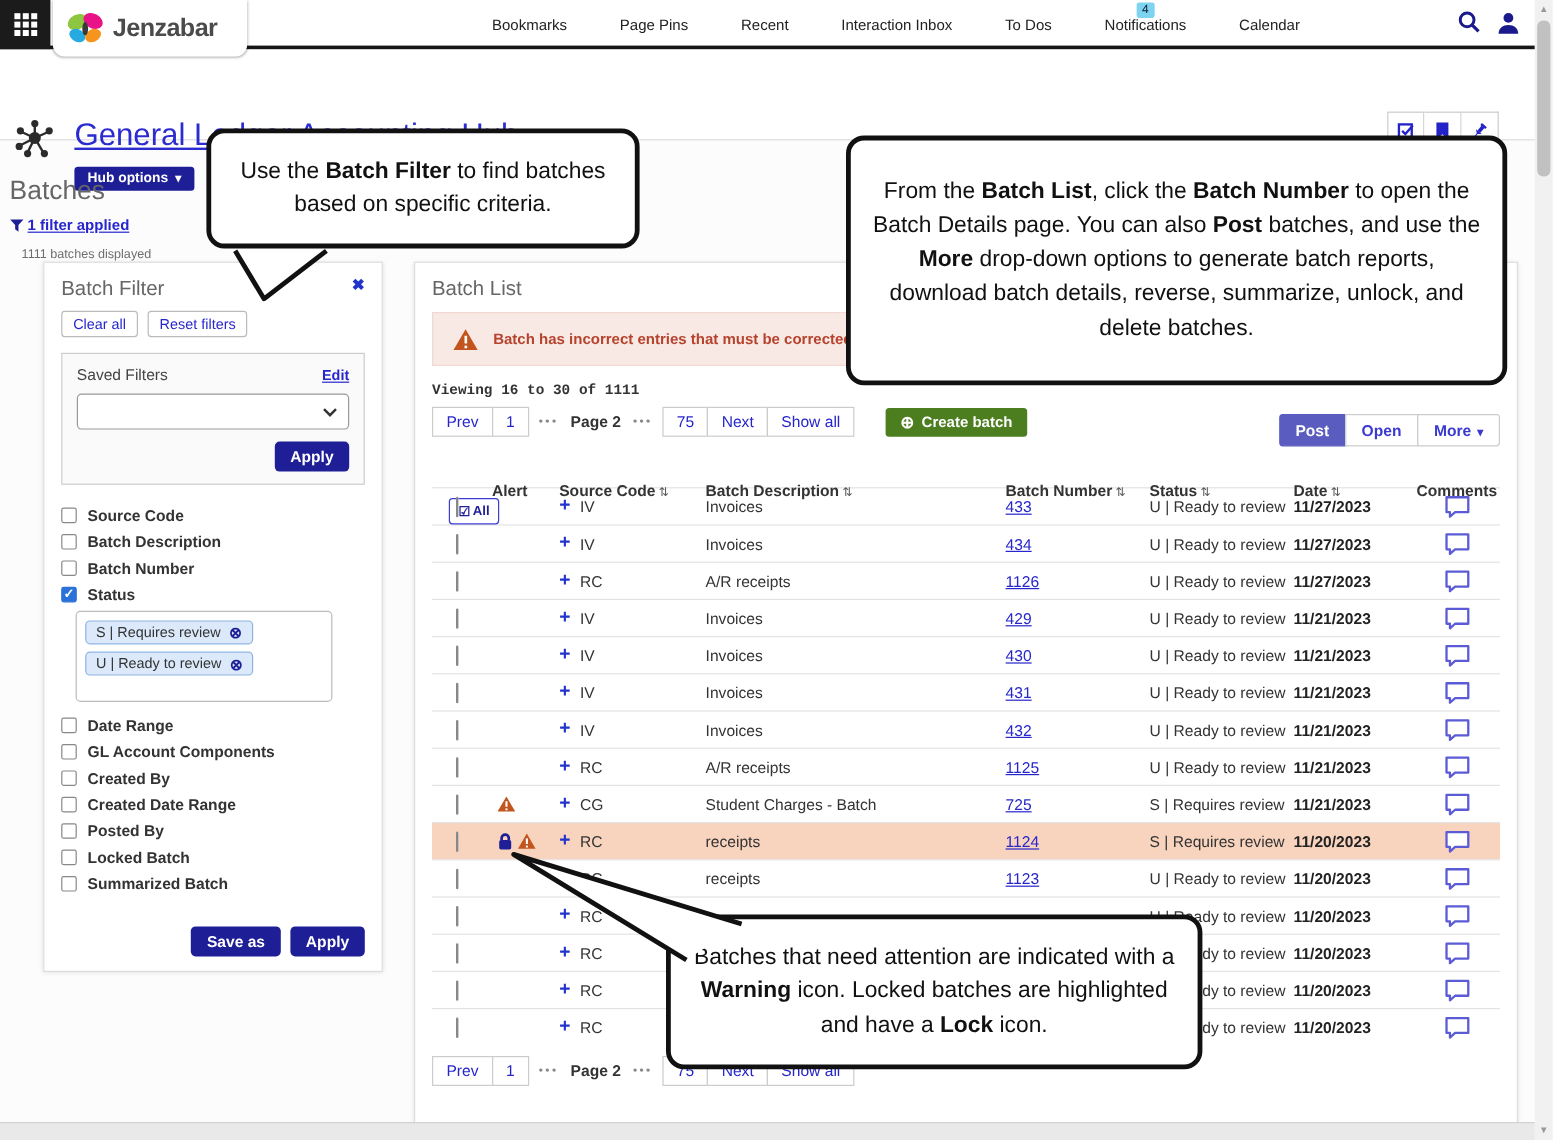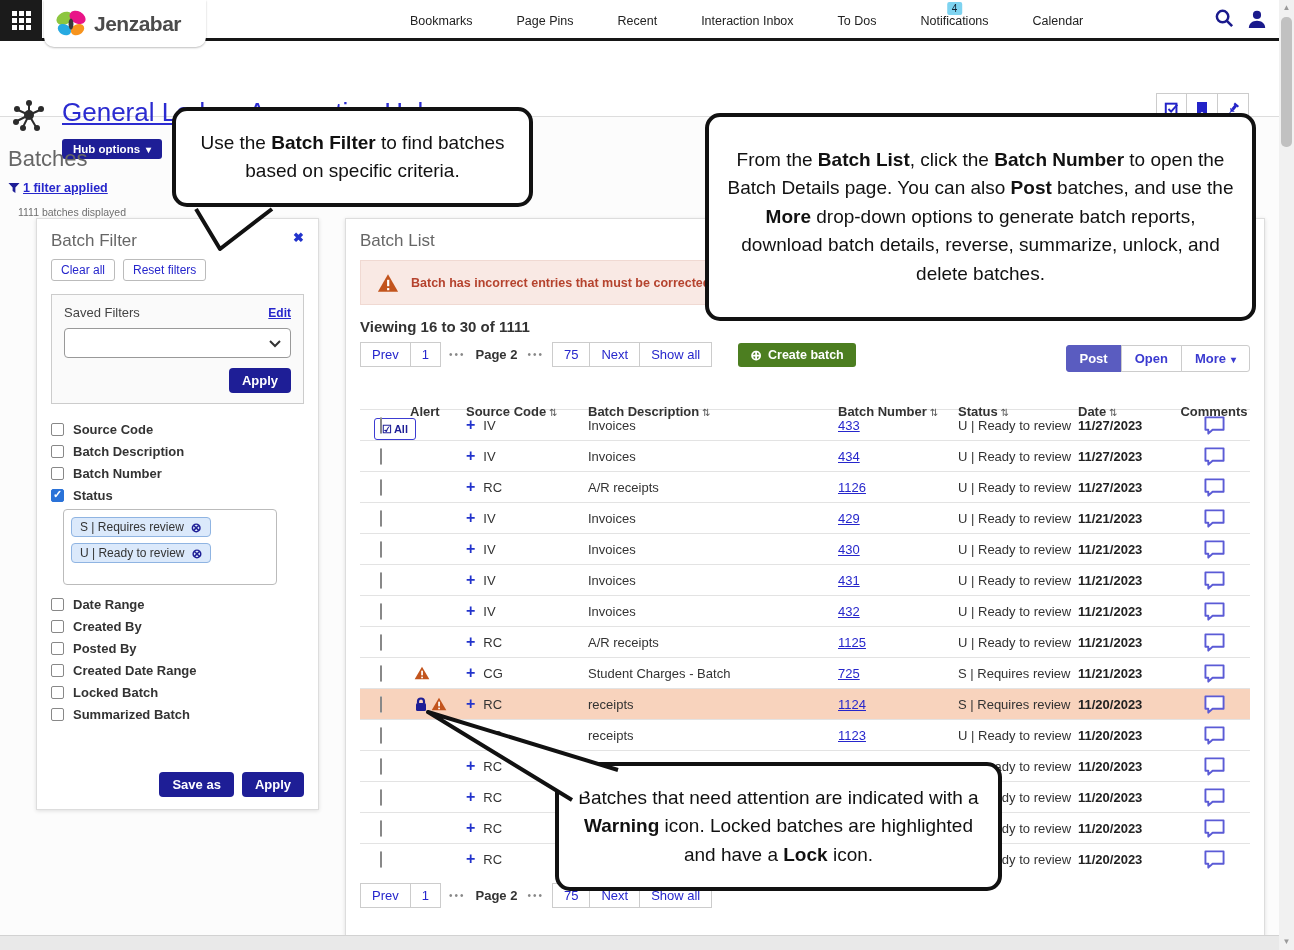--- a/index.html
+++ b/index.html
@@ -59,21 +59,21 @@
   .chips-box { margin:3px 0 8px 12px; width:214px; min-height:76px; border:1px solid #bbb; border-radius:4px; padding:7px; }
   .chip { display:inline-flex; align-items:center; background:#dbe9fb; border:1px solid #8fb4e2; border-radius:4px; padding:2px 8px; font-size:12px; color:#333; margin-bottom:6px; }
   .chip-x { margin-left:7px; color:#1e1e96; font-weight:700; font-size:13px; cursor:pointer; line-height:1; }
   .fc-bottom { position:absolute; right:14px; bottom:12px; display:flex; gap:8px; }
 
   
   .list-card { position:absolute; left:345px; top:218px; width:920px; height:718px; background:#fff; border:1px solid #ddd; box-shadow:0 1px 4px rgba(0,0,0,.12); padding:12px 14px; }
   .lc-title { font-size:17px; color:#666; }
   .warn-banner { margin-top:9px; height:45px; background:#f9e9e4; border:1px solid #f0d9d2; display:flex; align-items:center; padding-left:16px; gap:12px; }
   .warn-text { font-size:12.5px; color:#b5432e; font-weight:600; }
-  .viewing { margin-top:13px; font-size:15px; font-weight:600; color:#333; }
+  .viewing { margin-top:13px; font-size:12px; font-weight:600; color:#333;font-family:Liberation Mono, monospace; }
   .pagbar { margin-top:7px; display:flex; align-items:center; }
   .pbtn { border:1px solid #ccc; background:#fff; color:#2626cc; font-size:13px; padding:4px 11px; cursor:pointer; }
   .pbtn + .pbtn { margin-left:-1px; }
   .pdots { color:#888; font-size:10px; letter-spacing:2px; padding:0 8px; }
   .plabel { font-size:13px; font-weight:700; color:#333; padding:0 2px; }
   .pshow { margin-left:10px; }
   .create-btn { margin-left:26px; background:#4c7e20; color:#fff; font-size:12.5px; font-weight:700; border-radius:3px; padding:5px 12px; cursor:pointer; display:flex; align-items:center; gap:6px; }
   .cb-plus { font-size:14px; line-height:1; }
   .actions { position:absolute; right:14px; top:126px; display:flex; }
   .act-btn { border:1px solid #ccc; background:#fff; color:#3a3ad0; font-size:13px; font-weight:600; padding:5px 13px; cursor:pointer; }
@@ -277,29 +277,33 @@
           </div><br><div class="chip">
             <span>U | Ready to review</span>
             <span class="chip-x">⊗</span>
           </div><br></div>
         <div class="chk-row">
           <span class="cbx"></span>
           <span class="chk-lbl">Date Range</span>
         </div>
         <div class="chk-row">
           <span class="cbx"></span>
+          <span class="chk-lbl">GL Account Components</span>
+        </div>
+        <div class="chk-row">
+          <span class="cbx"></span>
           <span class="chk-lbl">Created By</span>
         </div>
         <div class="chk-row">
           <span class="cbx"></span>
+          <span class="chk-lbl">Created Date Range</span>
+        </div>
+        <div class="chk-row">
+          <span class="cbx"></span>
           <span class="chk-lbl">Posted By</span>
-        </div>
-        <div class="chk-row">
-          <span class="cbx"></span>
-          <span class="chk-lbl">Created Date Range</span>
         </div>
         <div class="chk-row">
           <span class="cbx"></span>
           <span class="chk-lbl">Locked Batch</span>
         </div>
         <div class="chk-row">
           <span class="cbx"></span>
           <span class="chk-lbl">Summarized Batch</span>
         </div>
       </div>

